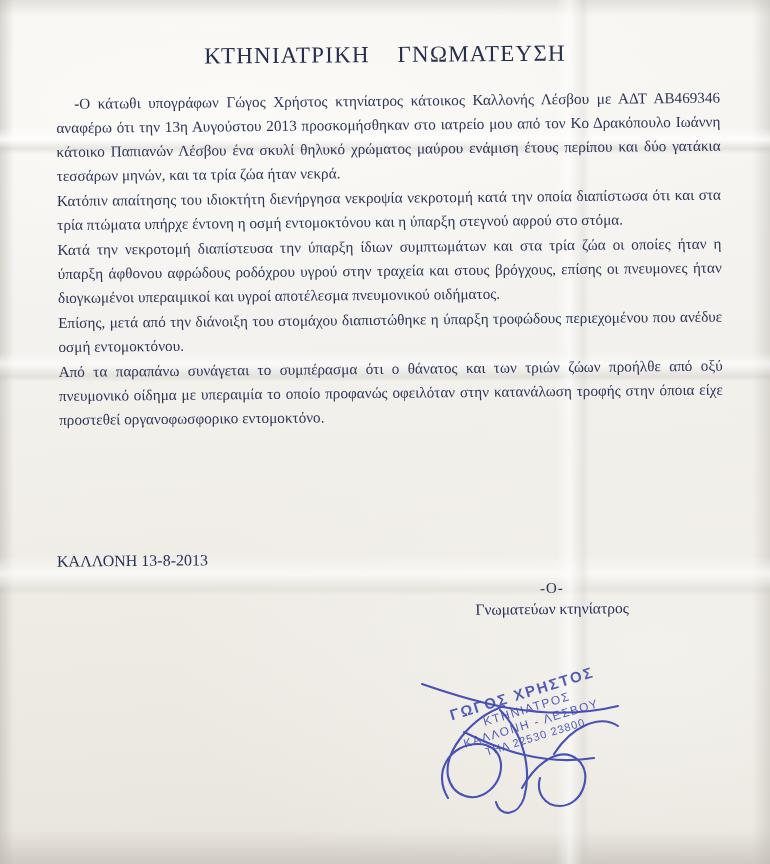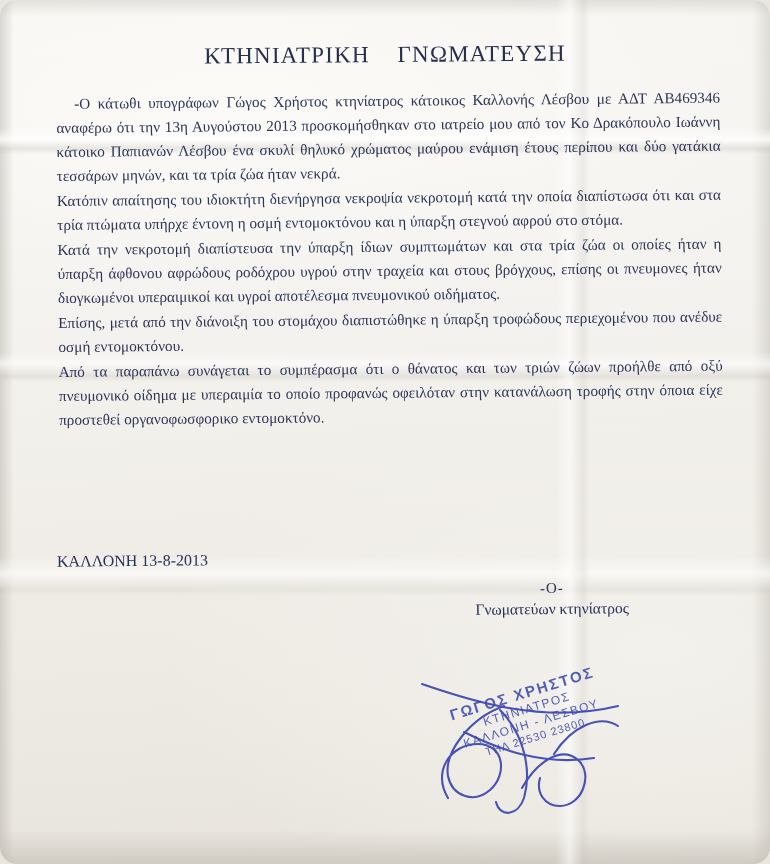--- a/index.html
+++ b/index.html
@@ -15,21 +15,20 @@
   }
   .page {
     position: relative;
     width: 770px;
     height: 864px;
     background:
       radial-gradient(ellipse 900px 300px at 30% 12%, #fbfaf7 0%, rgba(251,250,247,0) 70%),
       radial-gradient(ellipse 700px 400px at 85% 75%, #f3f1ec 0%, rgba(243,241,236,0) 70%),
       linear-gradient(176deg, #f7f6f2 0%, #f4f2ee 38%, #efece6 66%, #e8e4dd 100%);
     overflow: hidden;
-    border-radius: 17px;
   }
   
   .crease {
     position: absolute;
     pointer-events: none;
   }
   .crease.c1 {
     left: 0; top: 128px; width: 770px; height: 26px;
     background: linear-gradient(180deg, rgba(255,255,255,0) 0%, rgba(255,255,255,0.75) 45%, rgba(190,186,178,0.30) 80%, rgba(255,255,255,0) 100%);
   }

